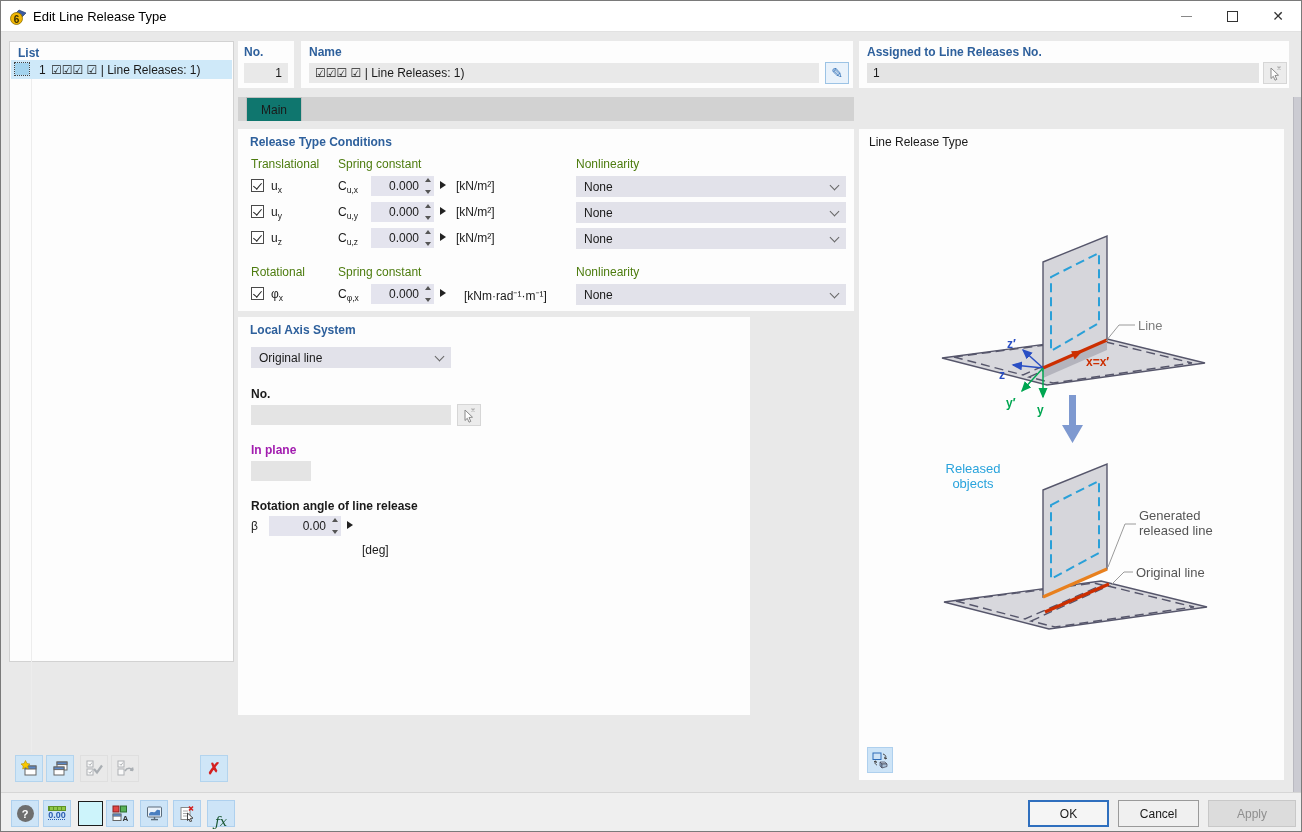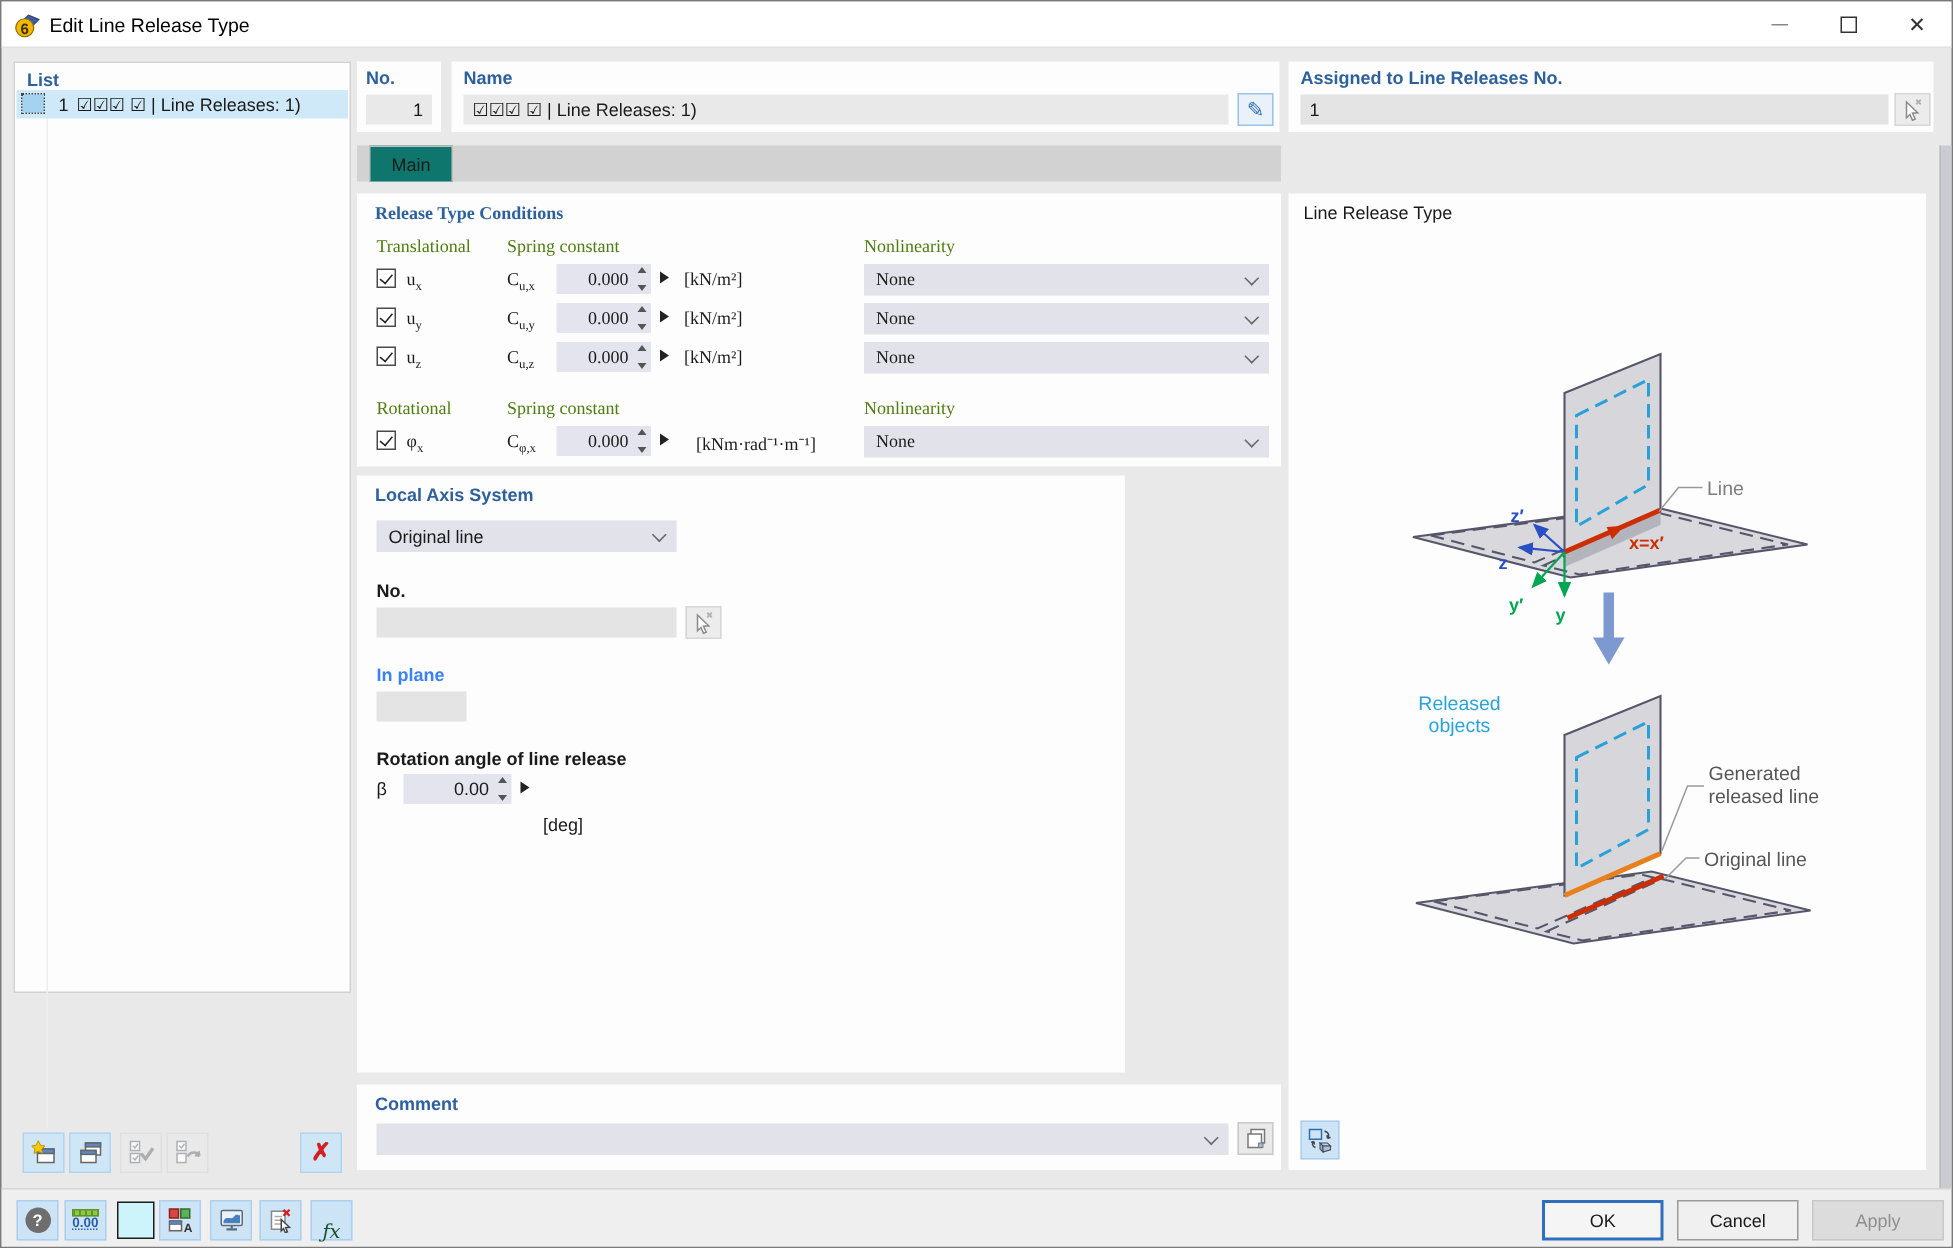--- a/index.html
+++ b/index.html
@@ -42,21 +42,21 @@
   .assigned-panel { left:858px; top:40px; width:430px; height:47px; }
   .iconbtn { position:absolute; display:flex; align-items:center; justify-content:center; }
   .edit-btn { left:524px; top:21px; width:24px; height:22px; background:#e9f2fb; border:1px solid #9cc3e5; color:#2d6db5; font-size:14px; }
   .pickbtn { background:#ececec; border:1px solid #d6d6d6; }
 
   
   .tabstrip { position:absolute; left:237px; top:96px; width:616px; height:24px; background:#d2d2d2; }
   .tab { position:absolute; left:8px; top:0; width:56px; height:24px; background:#0f766e; border:1px solid #c0c0c0; border-bottom:none; display:flex; align-items:center; justify-content:center; }
 
   
-  .card1 { left:237px; top:128px; width:616px; height:182px;font-family:Liberation Serif, serif; }
+  .card1 { left:237px; top:128px; width:616px; height:182px; }
   .card2 { left:237px; top:316px; width:512px; height:398px; }
   .card3 { left:237px; top:722px; width:616px; height:57px; }
   .rightcard { left:858px; top:128px; width:425px; height:651px; }
 
   .colhead { position:absolute; font-weight:normal; color:#4d7c0f; }
   sub { font-size:8.5px; }
 
   
   .chk { position:absolute; width:13px; height:13px; background:#fff; border:1px solid #4a4a4a; }
   .chk i { position:absolute; left:2.5px; top:0.5px; width:5px; height:8px; border-right:1.6px solid #222; border-bottom:1.6px solid #222; transform:rotate(40deg); }
@@ -303,50 +303,36 @@
     <div class="field dis" style="left:13px; top:88px; width:200px;">
       <span></span>
     </div>
     <div class="iconbtn pickbtn" style="left:219px; top:87px; width:24px; height:22px;">
       <svg width="16" height="16" viewBox="0 0 16 16">
         <path d="M10.5 1.5 l3 3 M13.5 1.5 l-3 3" stroke="#b0b0b0" stroke-width="1.2" fill="none"></path>
         <path d="M4 3 L11.5 10.2 L8 10.5 L9.8 14.4 L8 15.2 L6.3 11.3 L4 13.5 Z" fill="#fdfdfd" stroke="#8a8a8a"></path>
       </svg>
     </div>
 
-    <span class="colhead" style="left:13px; top:126px; font-weight:bold; color:#3b82f6;">In plane</span>
+    <span class="colhead" style="left:13px; top:126px; font-weight:bold; color:#a21caf;">In plane</span>
     <div class="field dis" style="left:13px; top:144px; width:60px;"></div>
 
     <span class="colhead" style="left:13px; top:182px; font-weight:bold; color:#1a1a1a;">Rotation angle of line release</span>
     <span style="position:absolute; left:13px; top:202px;">β</span>
     <div class="spin" style="left:31px; top:199px; width:72px;">
       <span class="spin-val">0.00</span>
       <span class="spin-arrows">
           <i class="tri-up"></i>
           <i class="tri-dn"></i>
         </span>
     </div>
     <span class="detail-arrow" style="left:109px; top:204px;"></span>
     <span class="unit" style="left:124px; top:202px;margin-top:24px;">[deg]</span>
   </div>
 
-  <div class="panel card3">
-    <span class="plabel" style="left:12px; top:6px;">Comment</span>
-    <div class="combo" style="left:13px; top:26px; width:568px;">
-      <span style="position:absolute; left:8px; top:3px;"></span>
-      <i class="car"></i>
-    </div>
-    <div class="iconbtn" style="left:587px; top:25px; width:24px; height:22px; background:#e9e9e9; border:1px solid #c9c9c9;">
-      <svg width="15" height="15" viewBox="0 0 15 15">
-        <rect x="4" y="1" width="9" height="9" fill="#fff" stroke="#777"></rect>
-        <rect x="2" y="4" width="9" height="9" fill="#fff" stroke="#777"></rect>
-        <rect x="9" y="10" width="3" height="3" fill="#9bb7d4" stroke="#777" stroke-width="0.6"></rect>
-      </svg>
-    </div>
-  </div>
 
   <div class="panel rightcard">
     <span style="position:absolute; left:10px; top:6px; color:#1a1a1a;">Line Release Type</span>
 
     <svg width="425" height="649" viewBox="0 0 425 649" style="position:absolute; left:0; top:0;">
       <defs>
         <marker id="mb" markerWidth="8" markerHeight="8" refX="6" refY="3" orient="auto">
             <path d="M0,0 L7,3 L0,6 Z" fill="#2a4fc4"></path>
           </marker>
         <marker id="mg" markerWidth="8" markerHeight="8" refX="6" refY="3" orient="auto">

